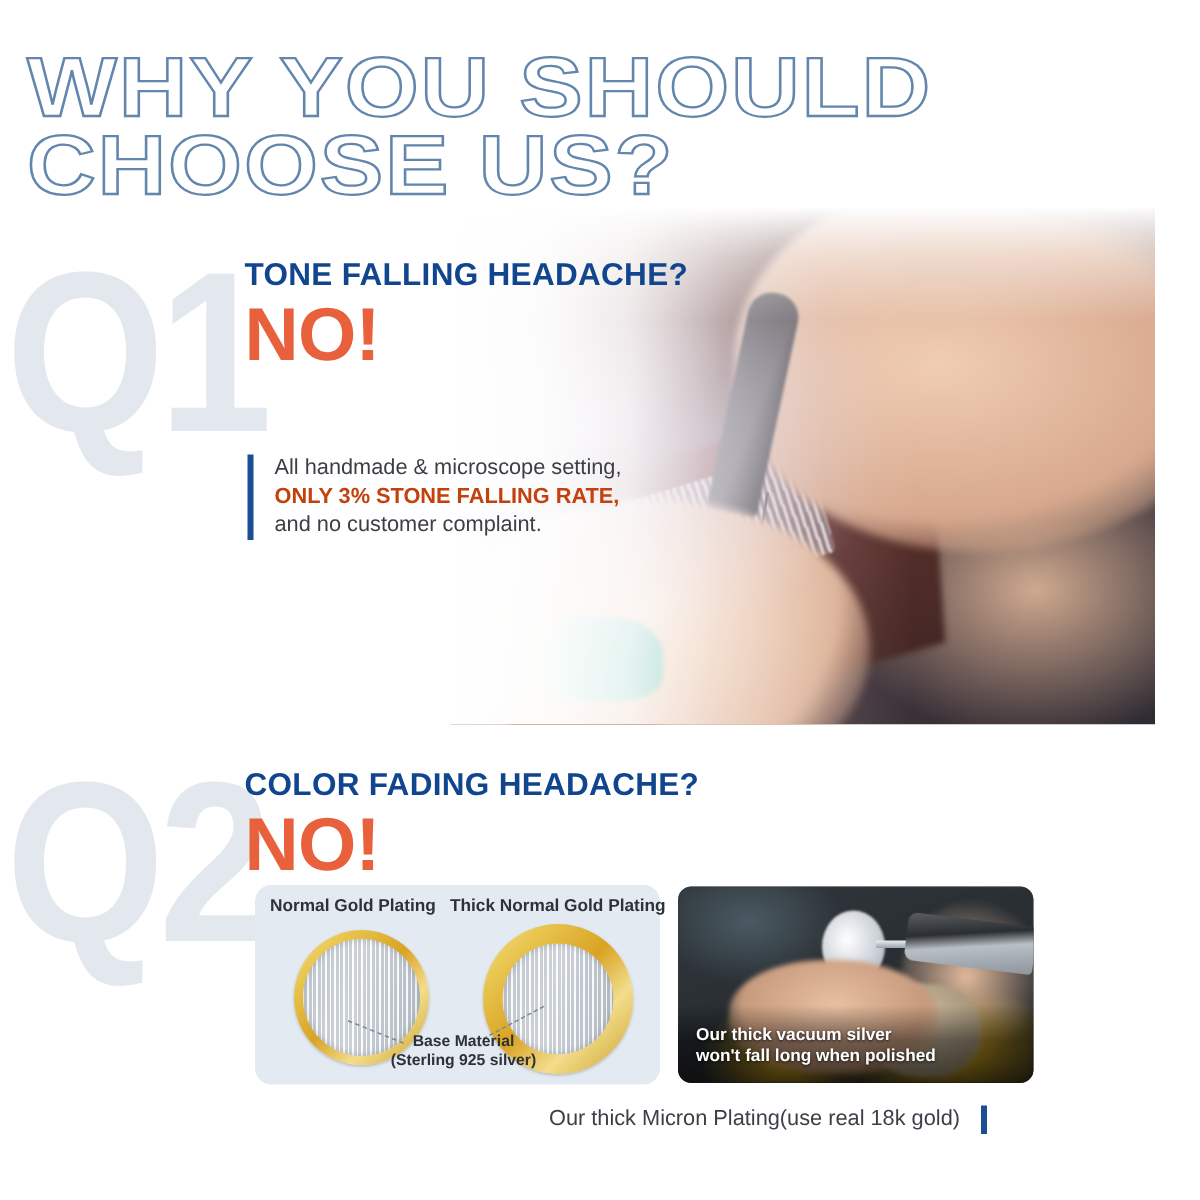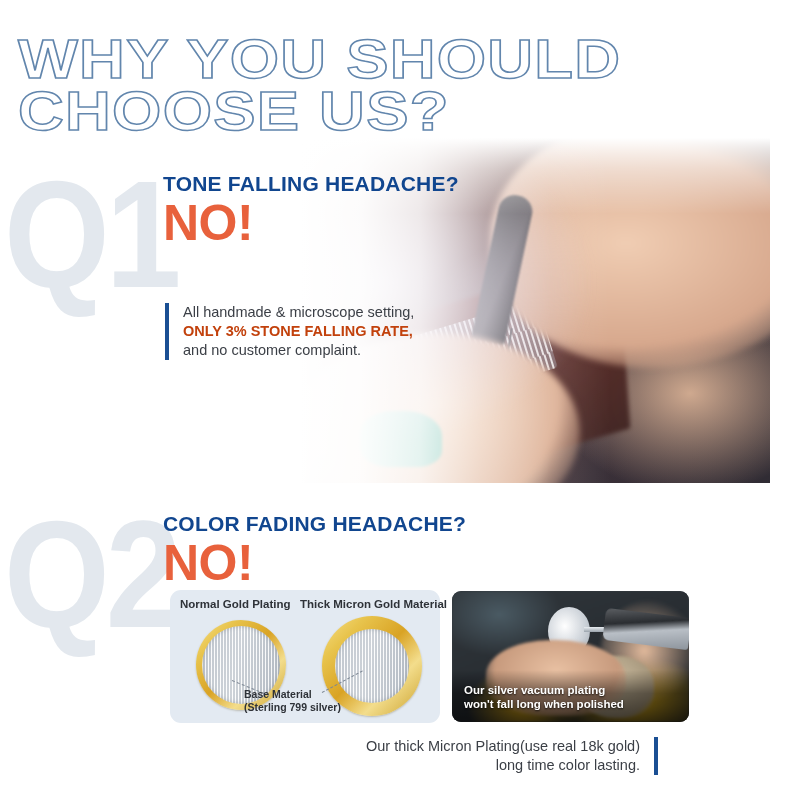--- a/index.html
+++ b/index.html
@@ -227,20 +227,21 @@
   .coin-normal { left: 26px; top: 30px; width: 90px; height: 90px; }
   .coin-normal .core { inset: 6px; }
   .coin-thick  { left: 152px; top: 26px; width: 100px; height: 100px; }
   .coin-thick  .core { inset: 13px; }
 
   .base-caption {
     position: absolute;
     left: 74px;
     top: 98px;
     width: 130px;
+    text-align: center;
     font-size: 10.5px;
     font-weight: 700;
     line-height: 12.5px;
     color: #2e3238;
     z-index: 2;
   }
   .leader { position: absolute; height: 0; border-top: 1px dashed #7d8794; z-index: 1; }
   .leader.a { left: 62px;  top: 90px;  width: 40px; transform: rotate(22deg);  transform-origin: left center; }
   .leader.b { left: 152px; top: 102px; width: 46px; transform: rotate(-28deg); transform-origin: left center; }
 
@@ -378,55 +379,54 @@
     <p>and no customer complaint.</p>
   </div>
 
   <div class="watermark wm-q2">Q2</div>
 
   <div class="q-head" style="left:163px; top:512px;">COLOR FADING HEADACHE?</div>
   <div class="q-no" style="left:163px; top:538px;">NO!</div>
 
   <div class="panel">
     <div class="panel-label left">Normal Gold Plating</div>
-    <div class="panel-label right">Thick Micron Gold Material</div>
+    <div class="panel-label right">Thick Normal Gold Plating</div>
 
     <div class="leader a"></div>
     <div class="leader b"></div>
 
     <div class="coin coin-normal">
       <div class="ring"></div>
       <div class="core"></div>
     </div>
 
     <div class="coin coin-thick">
       <div class="ring"></div>
       <div class="core"></div>
     </div>
 
     <div class="base-caption">
       <div>Base Material</div>
-      <div>(Sterling 799 silver)</div>
+      <div>(Sterling 925 silver)</div>
     </div>
   </div>
 
   <div class="photo-q2">
     <div class="bg"></div>
     <div class="hand-r"></div>
     <div class="stone"></div>
     <div class="disc"></div>
     <div class="shaft"></div>
     <div class="handpiece"></div>
     <div class="ringobj"></div>
     <div class="fingers"></div>
     <div class="cap-shade"></div>
     <div class="caption">
-      <div>Our silver vacuum plating</div>
+      <div>Our thick vacuum silver</div>
       <div>won't fall long when polished</div>
     </div>
   </div>
 
   <div class="bottom-note">
     <p>Our thick Micron Plating(use real 18k gold)</p>
-    <p>long time color lasting.</p>
   </div>
 
 </div>
 
 </body></html>

